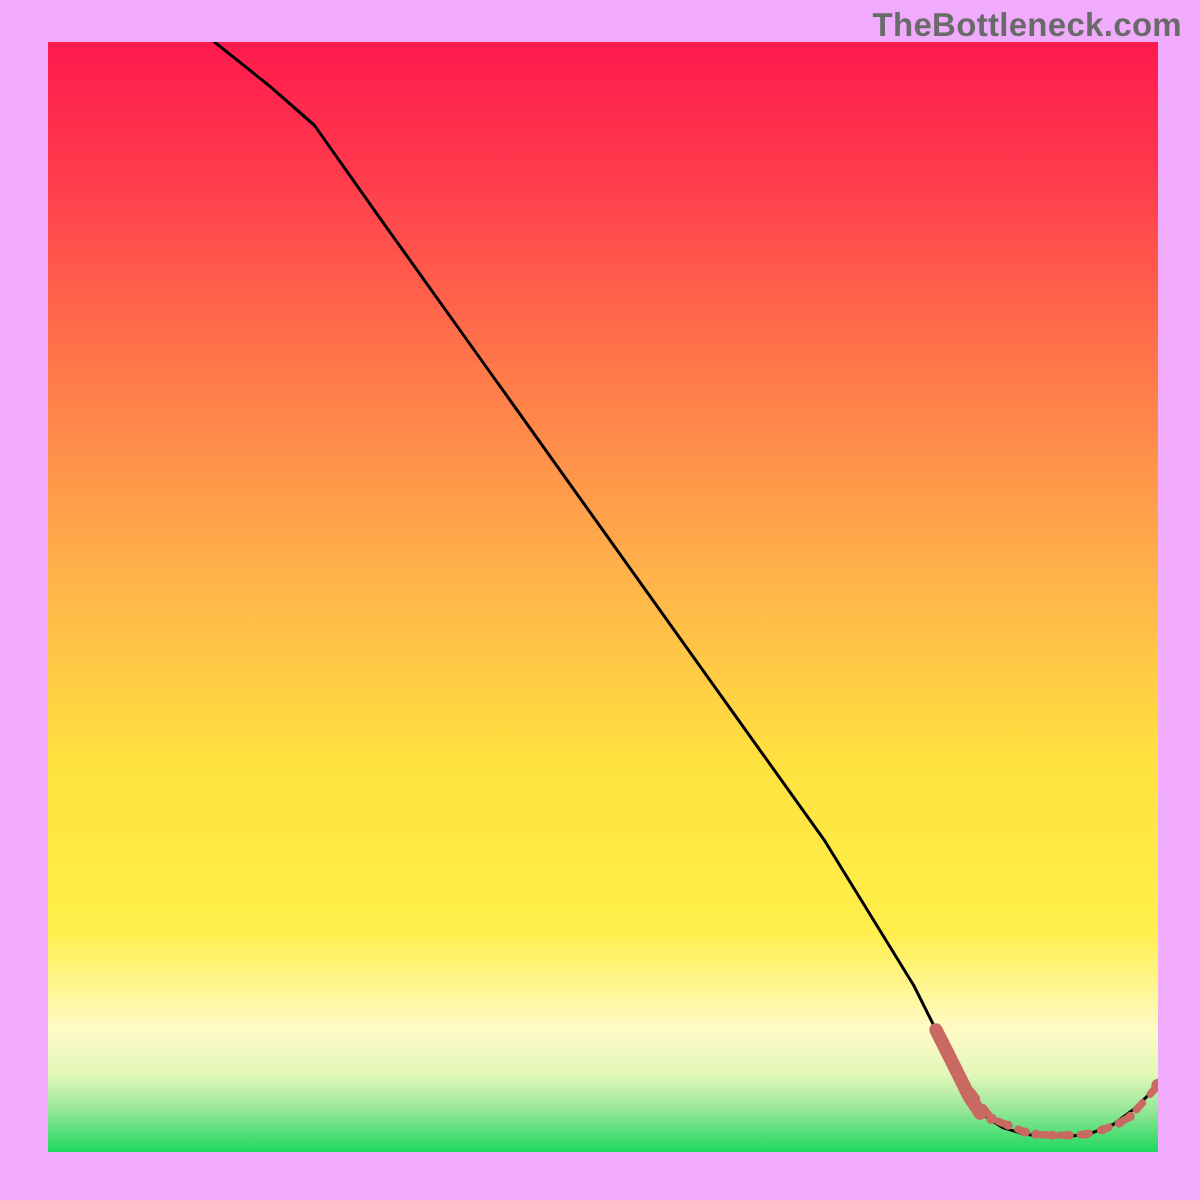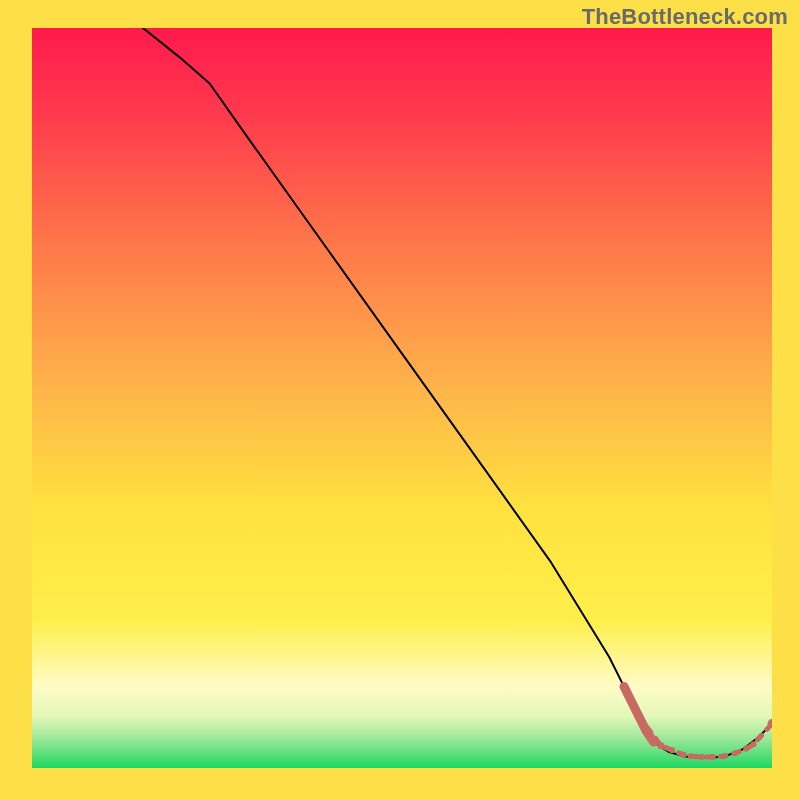--- a/index.html
+++ b/index.html
@@ -8,21 +8,21 @@
     width: 800px;
     height: 800px;
     background: #000;
     overflow: hidden;
     font-family: Arial, Helvetica, sans-serif;
   }
   .stage {
     position: relative;
     width: 800px;
     height: 800px;
-    background: #fde047;
+    background: #f0abfc;
   }
   .watermark {
     position: absolute;
     top: 4px;
     right: 12px;
     font-size: 22px;
     font-weight: 600;
     color: #6a6a6a;
     letter-spacing: 0.2px;
     z-index: 5;

